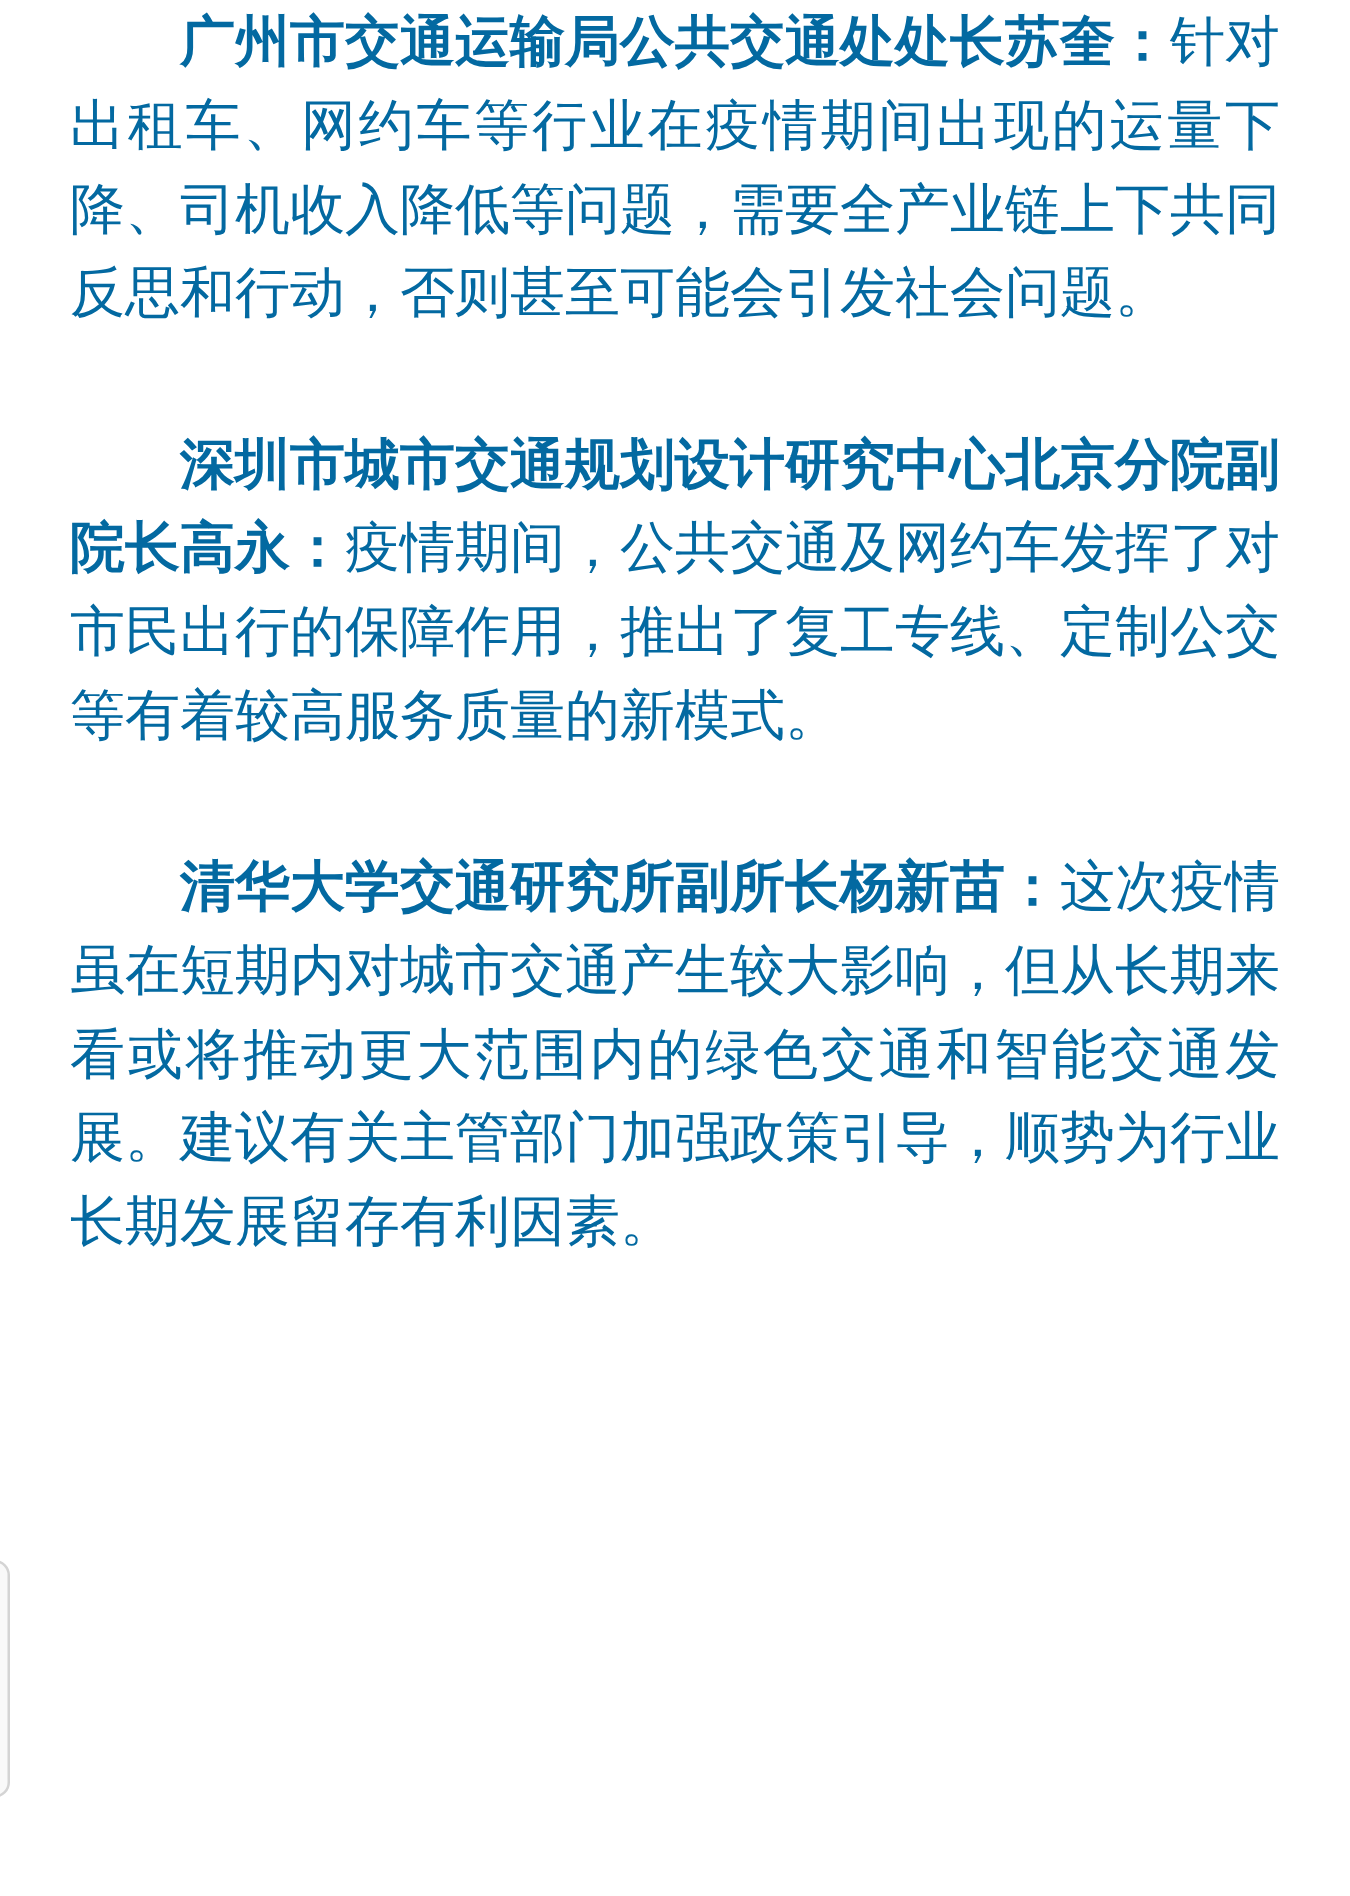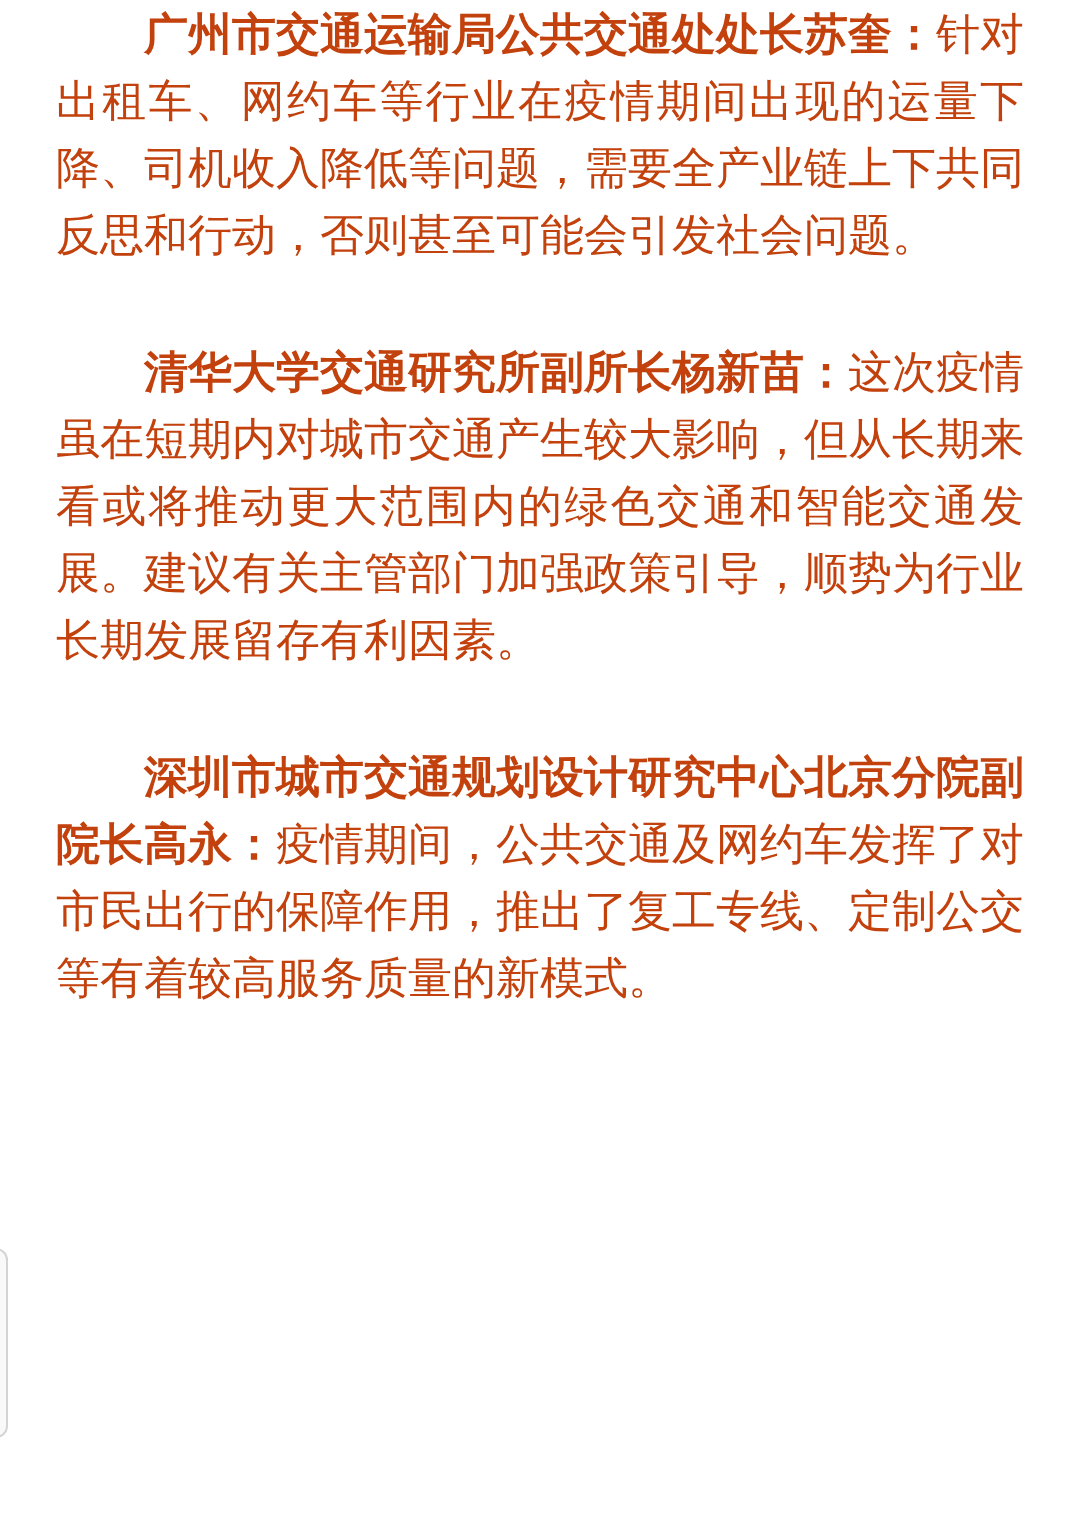--- a/index.html
+++ b/index.html
@@ -15,21 +15,21 @@
     overflow: hidden;
     font-family: "Liberation Sans", "DejaVu Sans", sans-serif;
   }
   .content {
     padding: 0 56px;
   }
   .para {
     margin: 0 0 70px 0;
     font-size: 44px;
     line-height: 67px;
-    color: #c2410c;
+    color: #0369a1;
     text-align: justify;
     text-indent: 2em;
     word-break: break-all;
   }
   .para:last-child {
     margin-bottom: 0;
   }
   .speaker {
     font-weight: 700;
   }
@@ -49,20 +49,20 @@
 <body>
 
 <div class="page">
 
   <div class="side-handle"></div>
 
   <div class="content">
 
     <p class="para"><span class="speaker">广州市交通运输局公共交通处处长苏奎：</span><span>针对出租车、网约车等行业在疫情期间出现的运量下降、司机收入降低等问题，需要全产业链上下共同反思和行动，否则甚至可能会引发社会问题。</span></p>
 
+    <p class="para"><span class="speaker">深圳市城市交通规划设计研究中心北京分院副院长高永：</span><span>疫情期间，公共交通及网约车发挥了对市民出行的保障作用，推出了复工专线、定制公交等有着较高服务质量的新模式。</span></p>
+
     <p class="para"><span class="speaker">清华大学交通研究所副所长杨新苗：</span><span>这次疫情虽在短期内对城市交通产生较大影响，但从长期来看或将推动更大范围内的绿色交通和智能交通发展。建议有关主管部门加强政策引导，顺势为行业长期发展留存有利因素。</span></p>
-
-    <p class="para"><span class="speaker">深圳市城市交通规划设计研究中心北京分院副院长高永：</span><span>疫情期间，公共交通及网约车发挥了对市民出行的保障作用，推出了复工专线、定制公交等有着较高服务质量的新模式。</span></p>
 
 
   </div>
 
 </div>
 
 </body></html>

